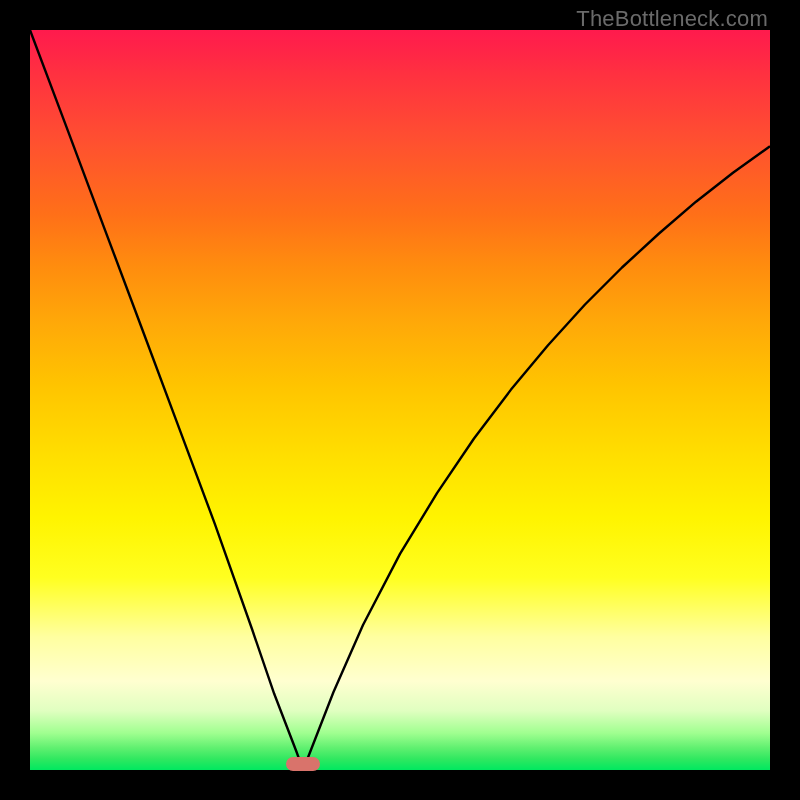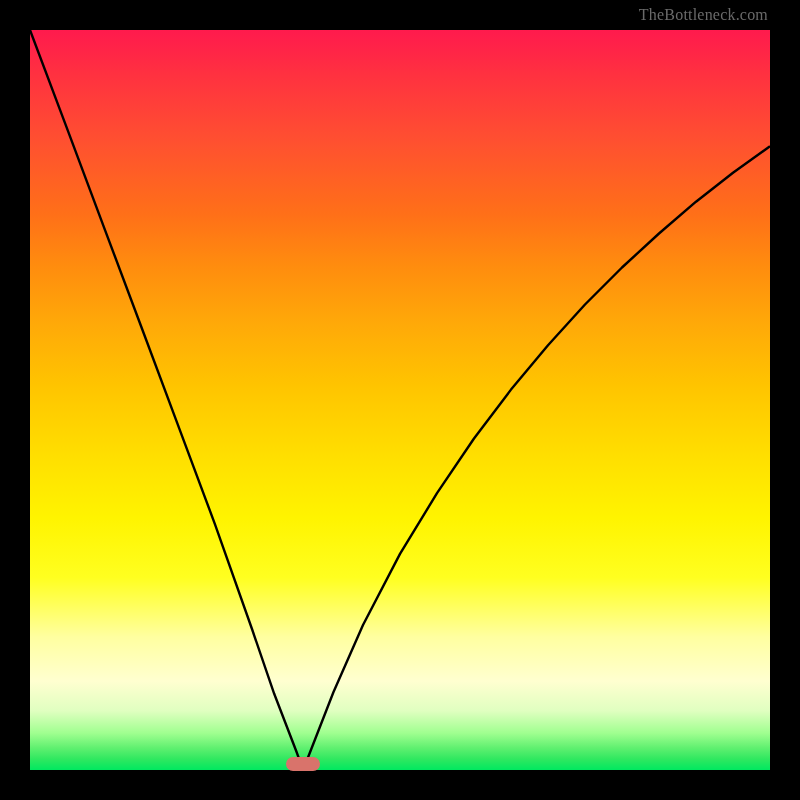--- a/index.html
+++ b/index.html
@@ -40,23 +40,23 @@
       #e0ffc0 92%,
       #a0ff90 95%,
       #60f070 97%,
       #30e860 98.5%,
       #00e860 100%);
   }
   .watermark {
     position: absolute;
     top: 6px;
     right: 32px;
-    font-family: Liberation Serif, serif;
+    font-family: Liberation Sans, sans-serif;
     color: #6a6a6a;
-    font-size: 16px;
+    font-size: 22px;
     letter-spacing: 0.2px;
   }
   svg.curve {
     position: absolute;
     top: 30px;
     left: 30px;
     width: 740px;
     height: 740px;
   }
   .marker {

